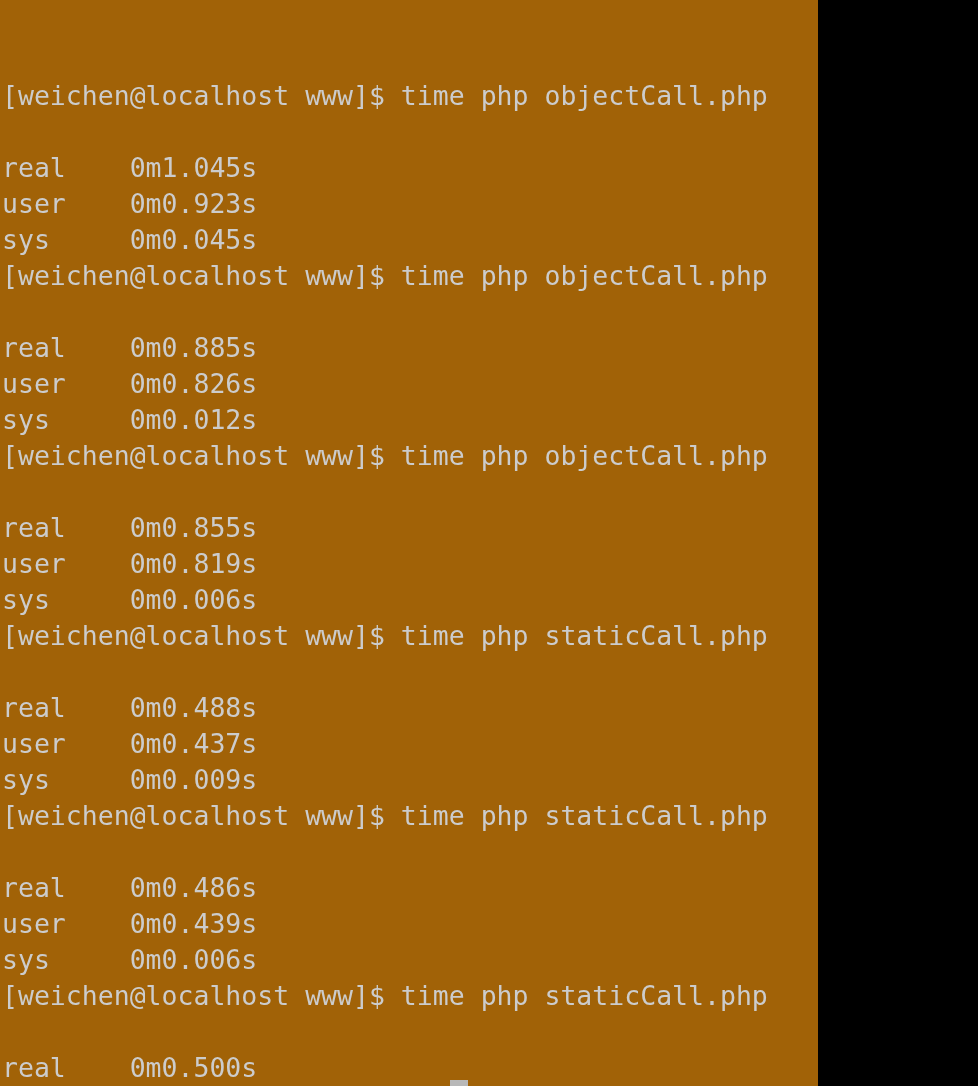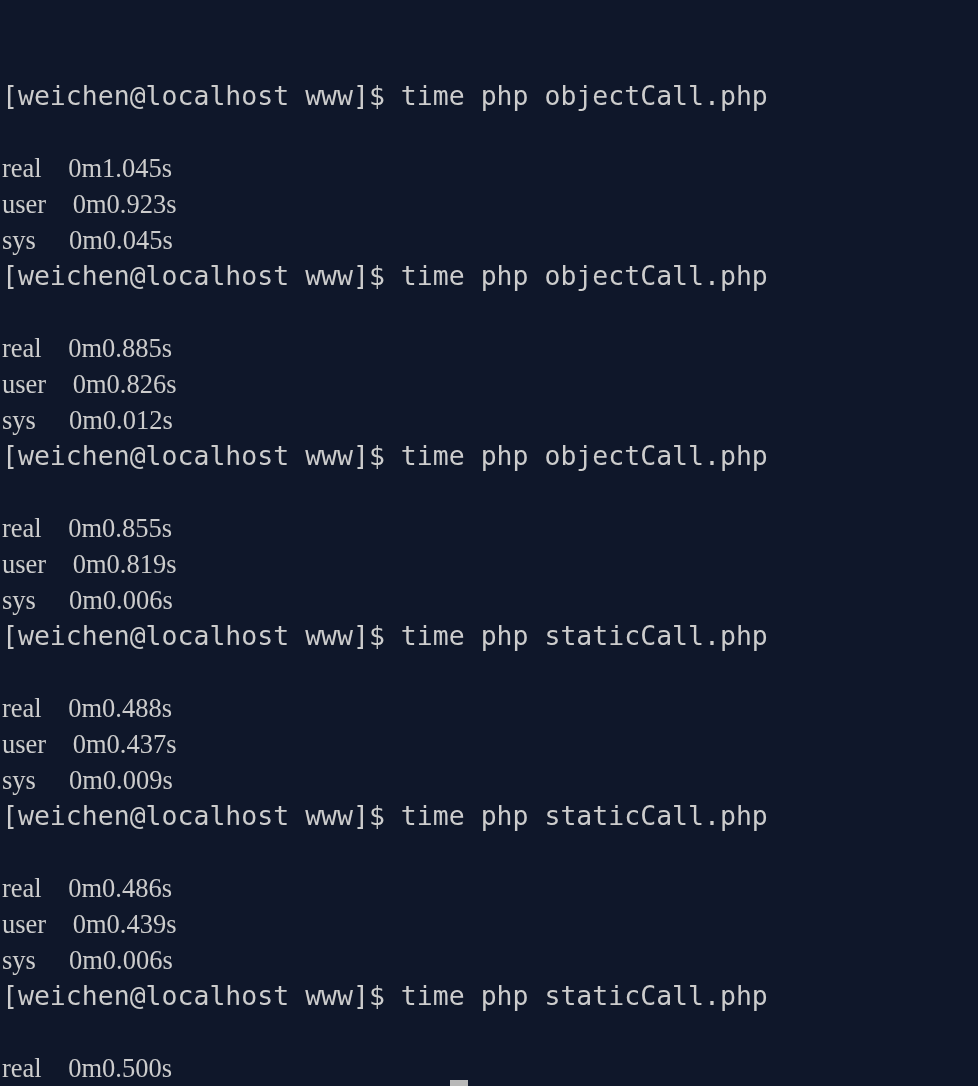--- a/index.html
+++ b/index.html
@@ -8,23 +8,23 @@
     padding: 0;
     background: #000000;
   }
   body {
     width: 978px;
     height: 1086px;
     overflow: hidden;
   }
   #terminal {
     position: relative;
-    width: 978px;
+    width: 818px;
     height: 1086px;
-    background: #0f172a;
+    background: #a16207;
     color: #cccccc;
     font-family: "DejaVu Sans Mono", "Liberation Mono", monospace;
     font-size: 26.5px;
     line-height: 36px;
     letter-spacing: 0px;
     box-sizing: border-box;
     padding: 6px 0 0 2px;
     overflow: hidden;
     white-space: pre;
   }
@@ -34,21 +34,21 @@
     display: block;
     font-family: "DejaVu Sans Mono", "Liberation Mono", monospace;
   }
   .line.blank {
     height: 36px;
   }
   .seg {
     white-space: pre;
   }
   .prompt-line .seg { color: #cccccc; }
-  .timing-line .seg { color: #cccccc; font-family: Liberation Serif, serif; }
+  .timing-line .seg { color: #cccccc; }
   #cursor-block {
     position: absolute;
     left: 450px;
     top: 1080px;
     width: 18px;
     height: 6px;
     background: #b8b8b8;
   }
 </style>
 </head>

